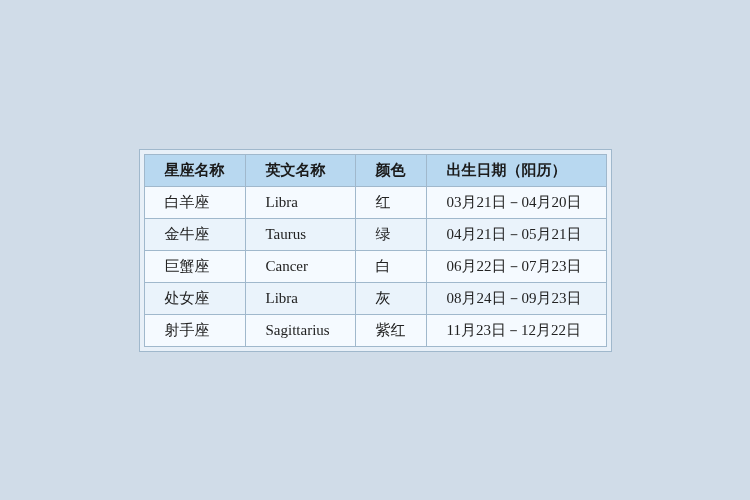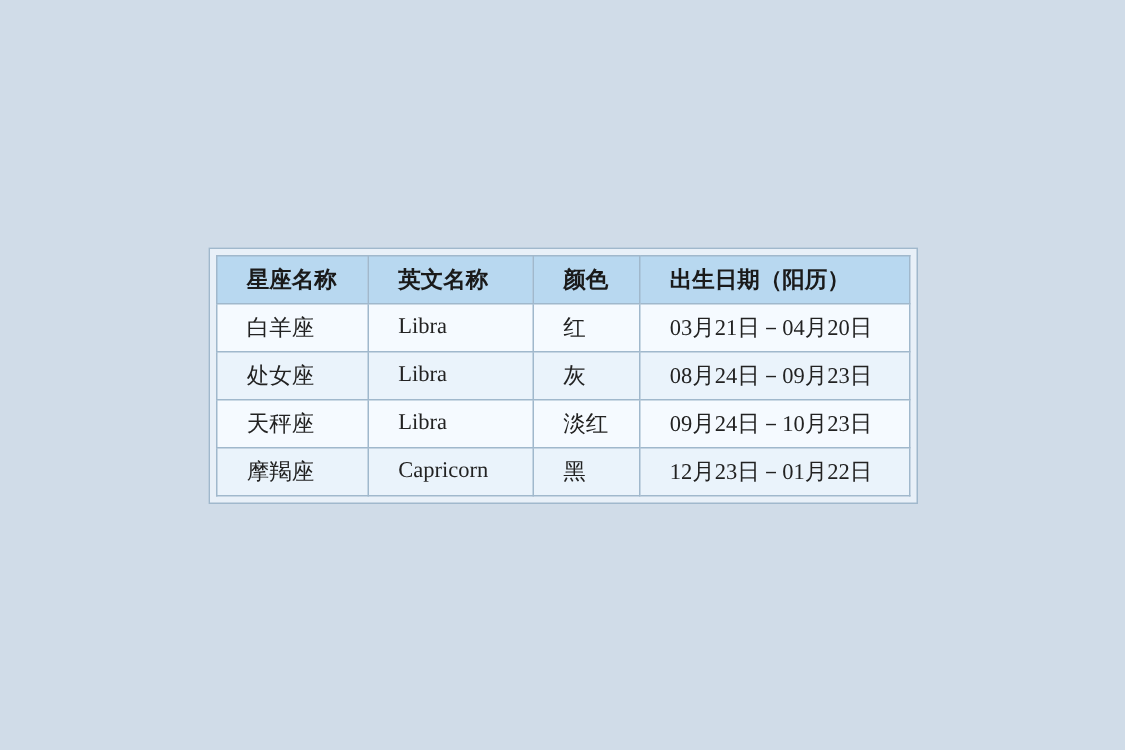--- a/index.html
+++ b/index.html
@@ -73,32 +73,38 @@
       </tr>
     </thead>
     <tbody id="table-body">
     <tr>
           <td>白羊座</td>
           <td>Libra</td>
           <td>红</td>
           <td>03月21日－04月20日</td>
         </tr>
         <tr>
+          <td>金牛座</td>
+          <td>Taurus</td>
+          <td>绿</td>
+          <td>04月21日－05月21日</td>
+        </tr>
+        <tr>
+          <td>巨蟹座</td>
+          <td>Cancer</td>
+          <td>白</td>
+          <td>06月22日－07月23日</td>
+        </tr>
+        <tr>
           <td>处女座</td>
           <td>Libra</td>
           <td>灰</td>
           <td>08月24日－09月23日</td>
         </tr>
         <tr>
-          <td>天秤座</td>
-          <td>Libra</td>
-          <td>淡红</td>
-          <td>09月24日－10月23日</td>
-        </tr>
-        <tr>
-          <td>摩羯座</td>
-          <td>Capricorn</td>
-          <td>黑</td>
-          <td>12月23日－01月22日</td>
+          <td>射手座</td>
+          <td>Sagittarius</td>
+          <td>紫红</td>
+          <td>11月23日－12月22日</td>
         </tr>
       </tbody>
   </table>
 </div>
 
 </body></html>

